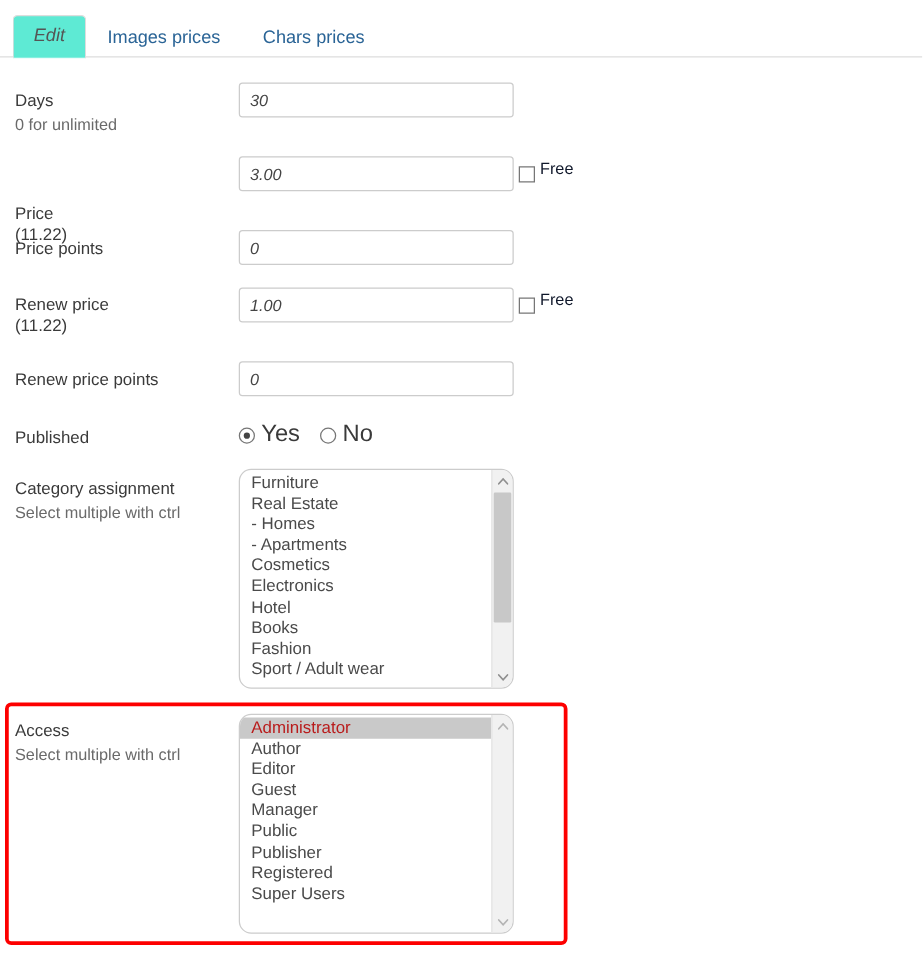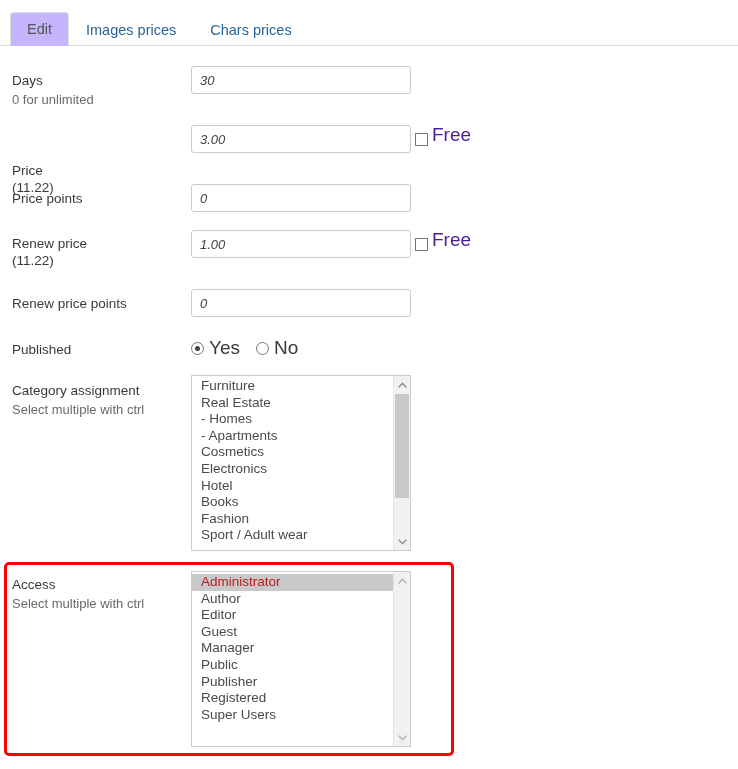--- a/index.html
+++ b/index.html
@@ -40,23 +40,24 @@
     border: 1px solid transparent;
     border-bottom: none;
     background: transparent;
     white-space: nowrap;
     position: relative;
     top: 1px;
     border-radius: 4px 4px 0 0;
   }
   .tab.active {
     color: #555555;
-    background: #c4b5fd;
+    background: #5eead4;
     border: 1px solid #dddddd;
     border-bottom: 1px solid #ffffff;
+    font-style: italic;
   }
 
   
   .row {
     position: absolute;
     left: 0;
     width: 738px;
   }
   .label {
     position: absolute;
@@ -105,22 +106,22 @@
     height: 28px;
   }
   .cbox {
     width: 13px; height: 13px;
     border: 1px solid #767676;
     background: #ffffff;
     display: inline-block;
     cursor: pointer;
   }
   .free-lbl {
-    font-size: 19px;
-    color: #4c1d95;
+    font-size: 13px;
+    color: #0f172a;
     line-height: 14px;
     position: relative;
     top: -4px;
   }
 
   
   .radios {
     position: absolute;
     left: 191px;
     display: flex;
@@ -152,21 +153,21 @@
     margin-right: 9px;
     margin-left: -2px;
   }
 
   
   .listbox {
     position: absolute;
     left: 191px;
     width: 220px;
     border: 1px solid #cccccc;
-    border-radius: 0;
+    border-radius: 10px;
     background: #ffffff;
     overflow: hidden;
   }
   .list-items {
     position: absolute;
     left: 0; top: 0; bottom: 0;
     right: 17px;
     overflow: hidden;
     padding-top: 2px;
   }

